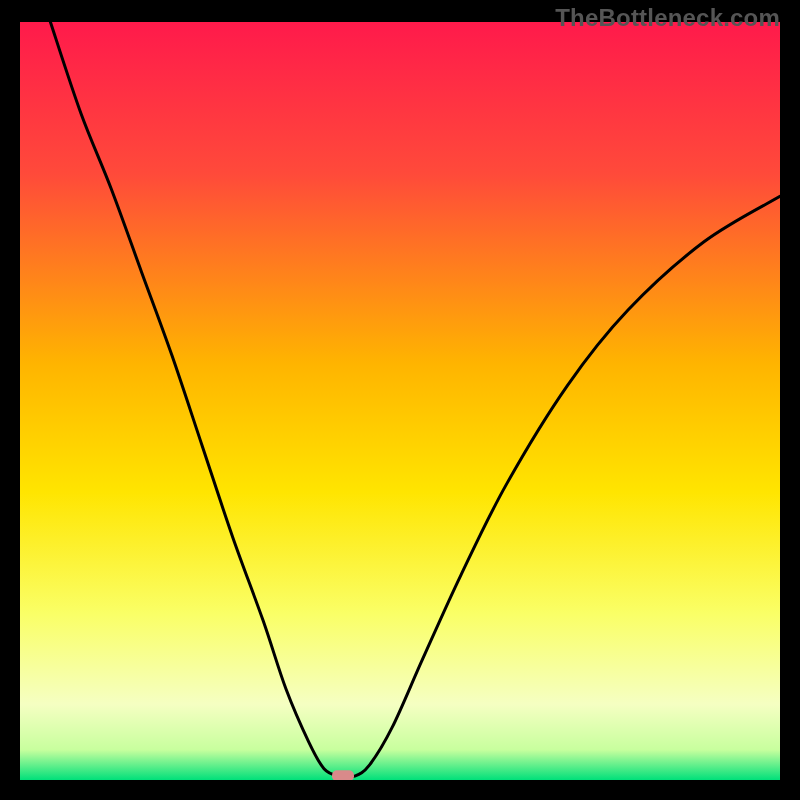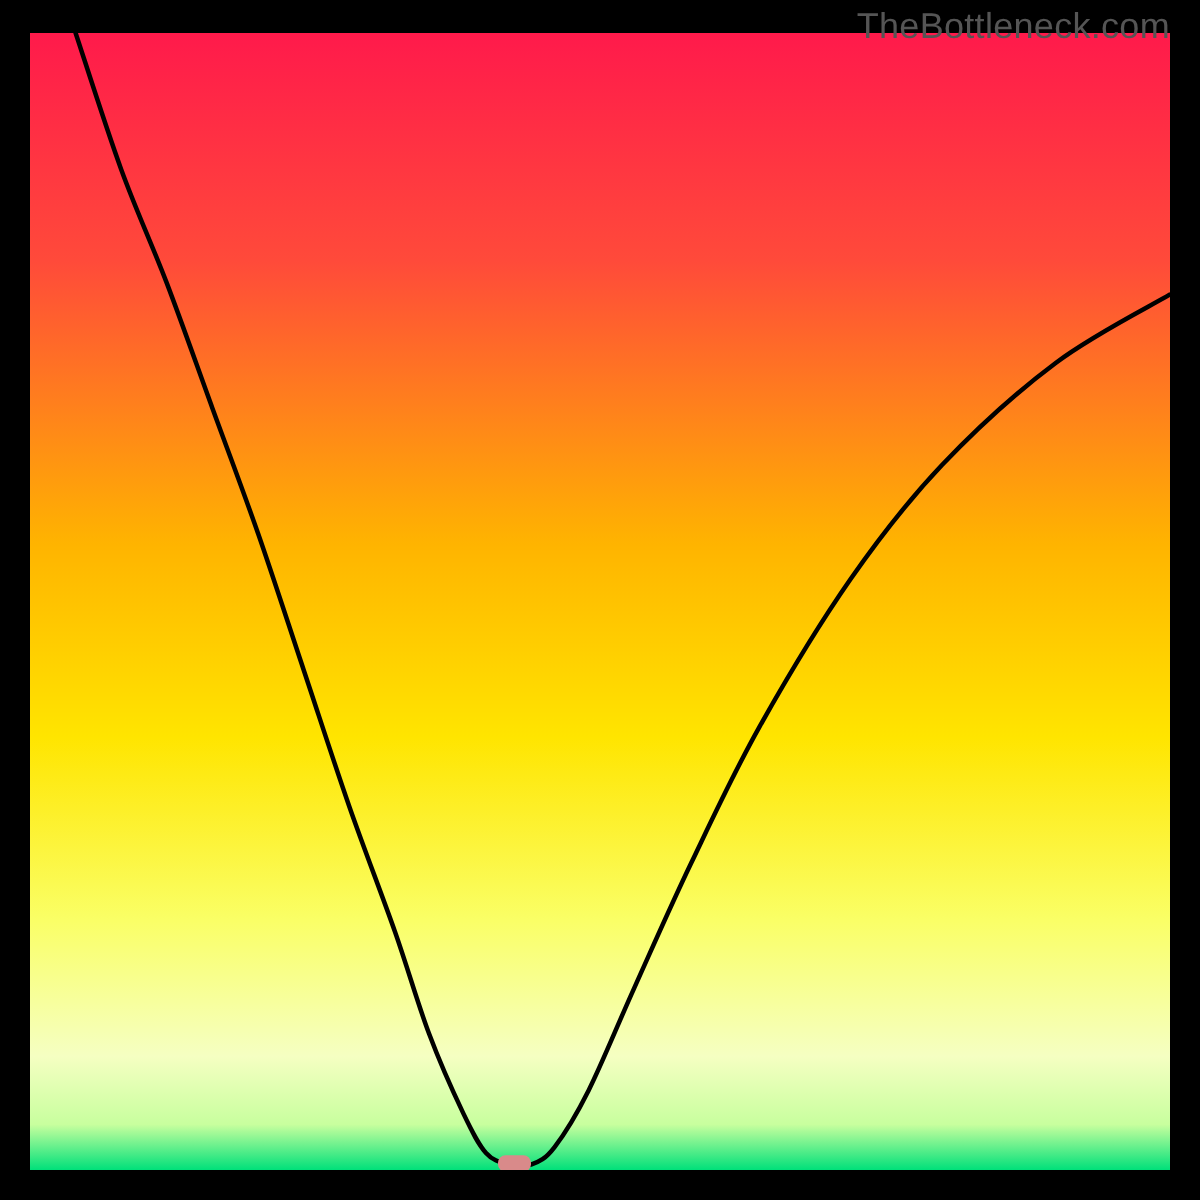--- a/index.html
+++ b/index.html
@@ -16,21 +16,21 @@
     height: 800px;
     position: relative;
     background: #000;
   }
   .watermark {
     position: absolute;
     top: 4px;
     right: 20px;
     color: #555;
     font-size: 24px;
-    font-weight: 400;
+    font-weight: 700;
     letter-spacing: 0.2px;
     z-index: 20;
   }
   svg {
     display: block;
   }
 </style>
 </head>
 <body>
 

